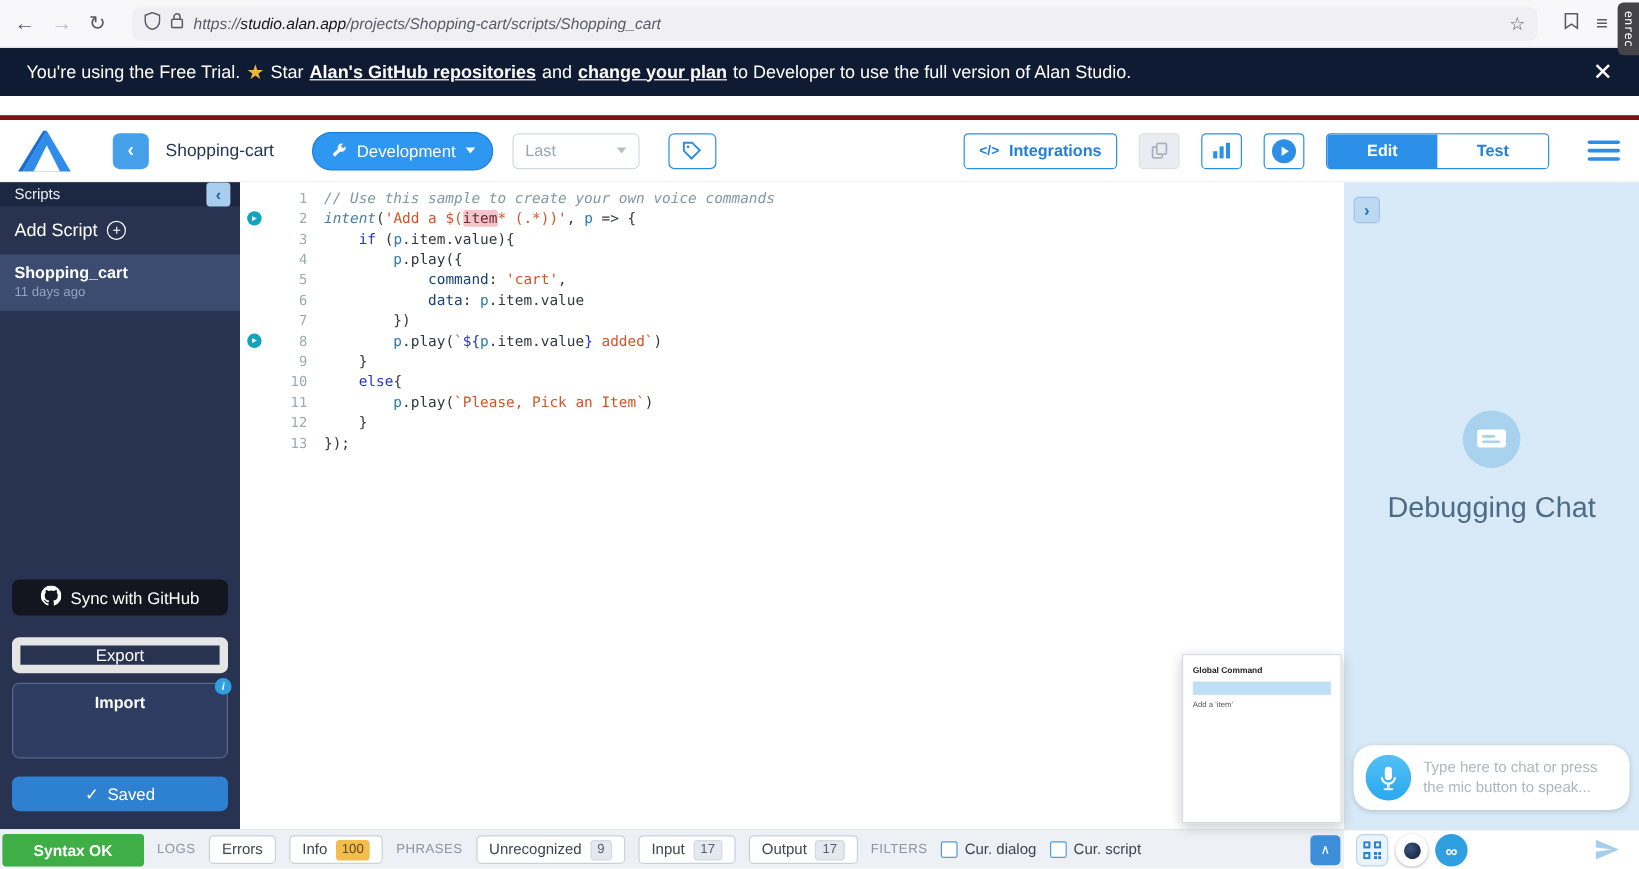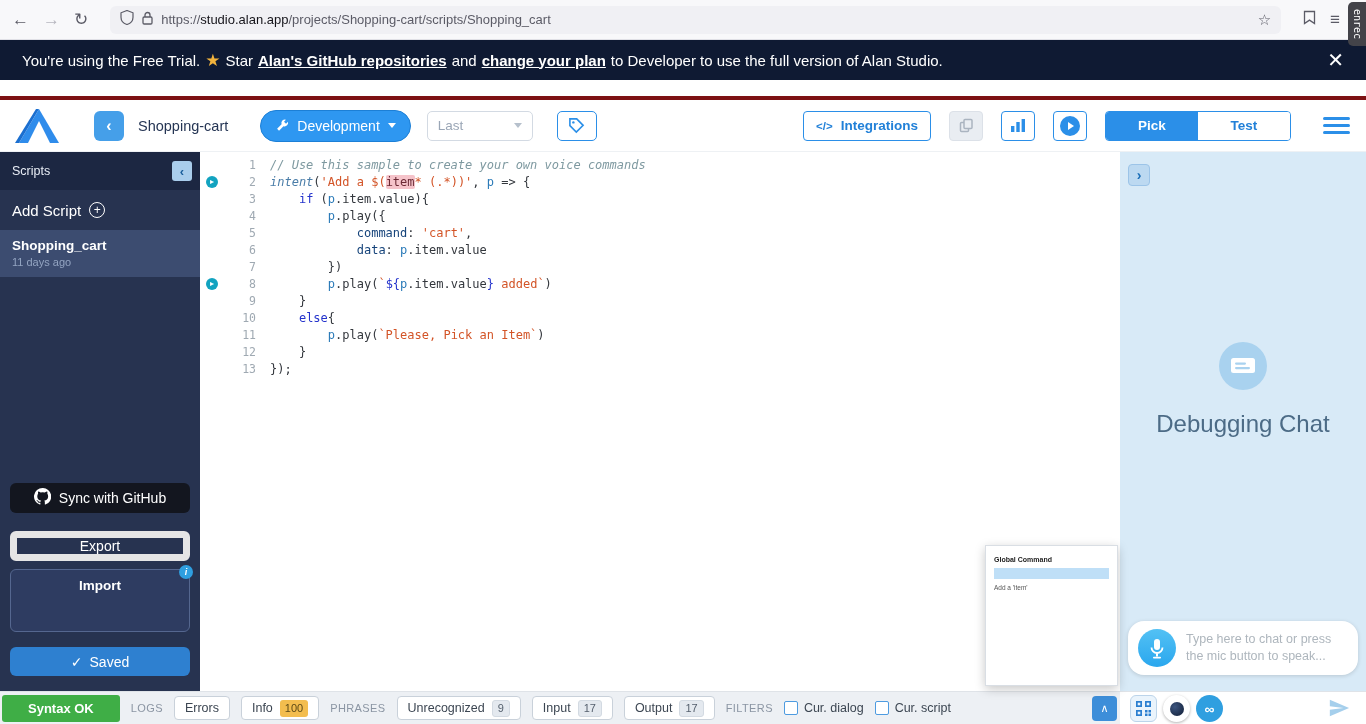--- a/index.html
+++ b/index.html
@@ -7,21 +7,21 @@
   body { font-family: "Liberation Sans", sans-serif; background: #fff; position: relative; }
   .screen { position: absolute; inset: 0; width: 1366px; height: 724px; overflow: hidden; }
 
   
   .browser-bar { position: absolute; left:0; top:0; width:100%; height:40px; background:#f8f8fa;
     border-bottom:1px solid #e0e0e6; display:flex; align-items:center; padding:0 26px 0 12px; gap:14px; }
   .nav-ic { color:#5b5b66; font-size:17px; cursor:default; }
   .nav-ic.disabled { color:#b6b6bf; }
   .url-bar { flex:1; height:28px; background:#f0f0f4; border-radius:6px; display:flex; align-items:center;
     padding:0 10px; gap:8px; margin:0 8px; }
-  .url-text { flex:1; font-size:13px; white-space:nowrap; overflow:hidden; }
+  .url-text { flex:1; font-size:13px; white-space:nowrap; overflow:hidden;font-style:italic; }
   .url-dim { color:#5b5b66; }
   .url-strong { color:#15141a; }
   .star-ic { color:#5b5b66; font-size:15px; }
   .rec-badge { position:absolute; top:2px; right:0; width:18px; height:44px; background:#434349; color:#fff;
     border-radius:5px 0 0 5px; display:grid; place-items:center; writing-mode:vertical-rl;
     font-family:"DejaVu Sans Mono",monospace; font-size:10px; z-index:20; }
 
   
   .trial-banner { position:absolute; left:0; top:40px; width:100%; height:40px; background:#0f1a33; color:#fff;
     display:flex; align-items:center; padding:0 22px; font-size:15px; }
@@ -60,21 +60,21 @@
     border-left:6px solid #fff; margin-left:2px; }
   .seg-group { display:flex; height:30px; border:1px solid #2b8fe8; border-radius:4px; overflow:hidden; }
   .seg { width:92px; display:grid; place-items:center; font-size:13.5px; font-weight:700; }
   .seg.active { background:#2b8fe8; color:#fff; }
   .seg.idle { background:#fff; color:#2180d8; }
   .hamburger { margin-left:14px; width:27px; display:flex; flex-direction:column; gap:4px; }
   .hamburger span { display:block; height:3px; background:#2b8fe8; border-radius:2px; }
 
   
   .sidebar { position:absolute; left:0; top:152px; width:200px; height:539px; background:#273350; color:#fff; }
-  .scripts-header { height:38px; background:#1c2742; display:flex; align-items:center; padding:0 8px 0 12px;
+  .scripts-header { height:20px; background:#1c2742; display:flex; align-items:center; padding:0 8px 0 12px;
     font-size:12.5px; color:#e8edf5; }
   .collapse-btn { margin-left:auto; width:20px; height:20px; background:#a9cdec; border-radius:3px; display:grid;
     place-items:center; color:#1b5e9b; font-weight:700; font-size:13px; }
   .add-script { height:40px; display:flex; align-items:center; gap:8px; padding:0 12px; font-size:15px; cursor:pointer; }
   .plus-icon { width:16px; height:16px; border:1.5px solid #fff; border-radius:50%; display:grid; place-items:center;
     font-size:12px; line-height:1; }
   .script-item { background:#3c4c70; padding:8px 12px 9px; }
   .script-name { font-size:13.5px; font-weight:700; }
   .script-age { font-size:11px; color:#93a4c1; margin-top:3px; }
   .sync-btn { position:absolute; bottom:178px; left:10px; right:10px; height:30px; background:#13161f;
@@ -248,21 +248,21 @@
             <rect x="6.3" y="4" width="3.4" height="10" fill="#2b8fe8"></rect>
             <rect x="11.6" y="1" width="3.4" height="13" fill="#2b8fe8"></rect>
           </svg>
       </div>
       <div class="ic-btn">
         <span class="play-circle">
             <span class="play-tri"></span>
           </span>
       </div>
       <div class="seg-group">
-        <div class="seg active">Pick</div>
+        <div class="seg active">Edit</div>
         <div class="seg idle">Test</div>
       </div>
       <div class="hamburger">
           <span></span>
           <span></span>
           <span></span>
         </div>
     </div>
   </div>
 

